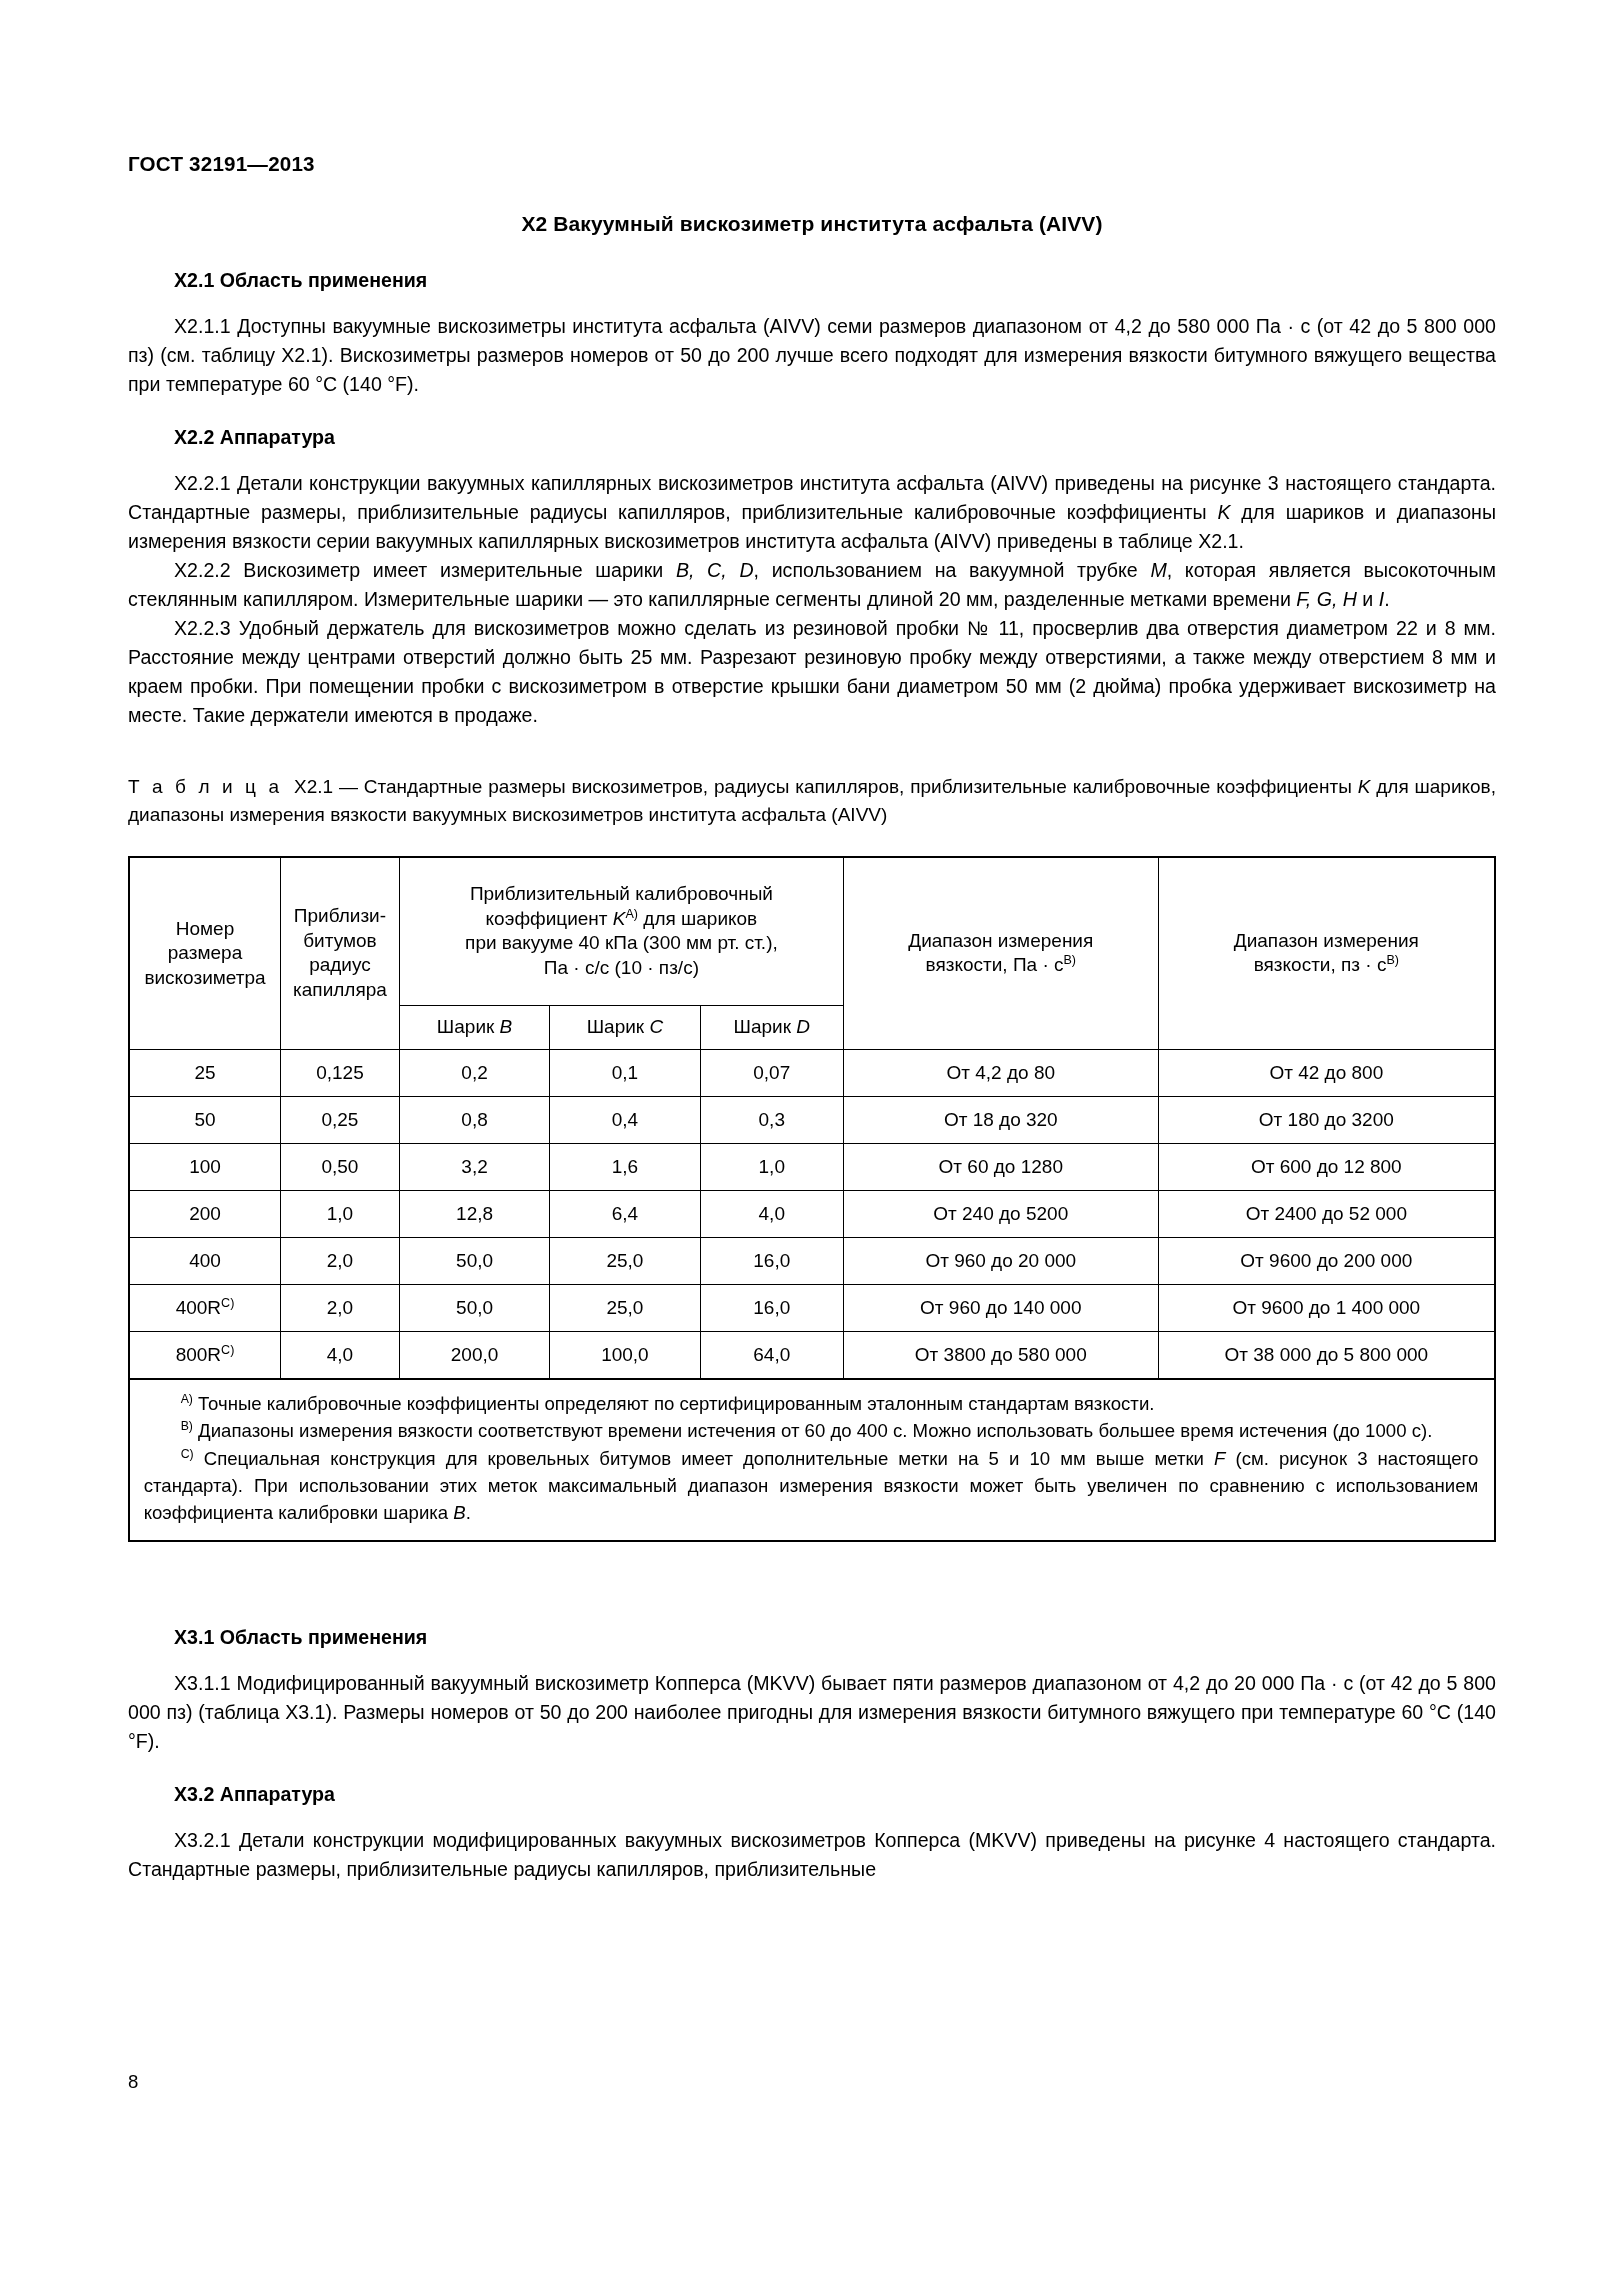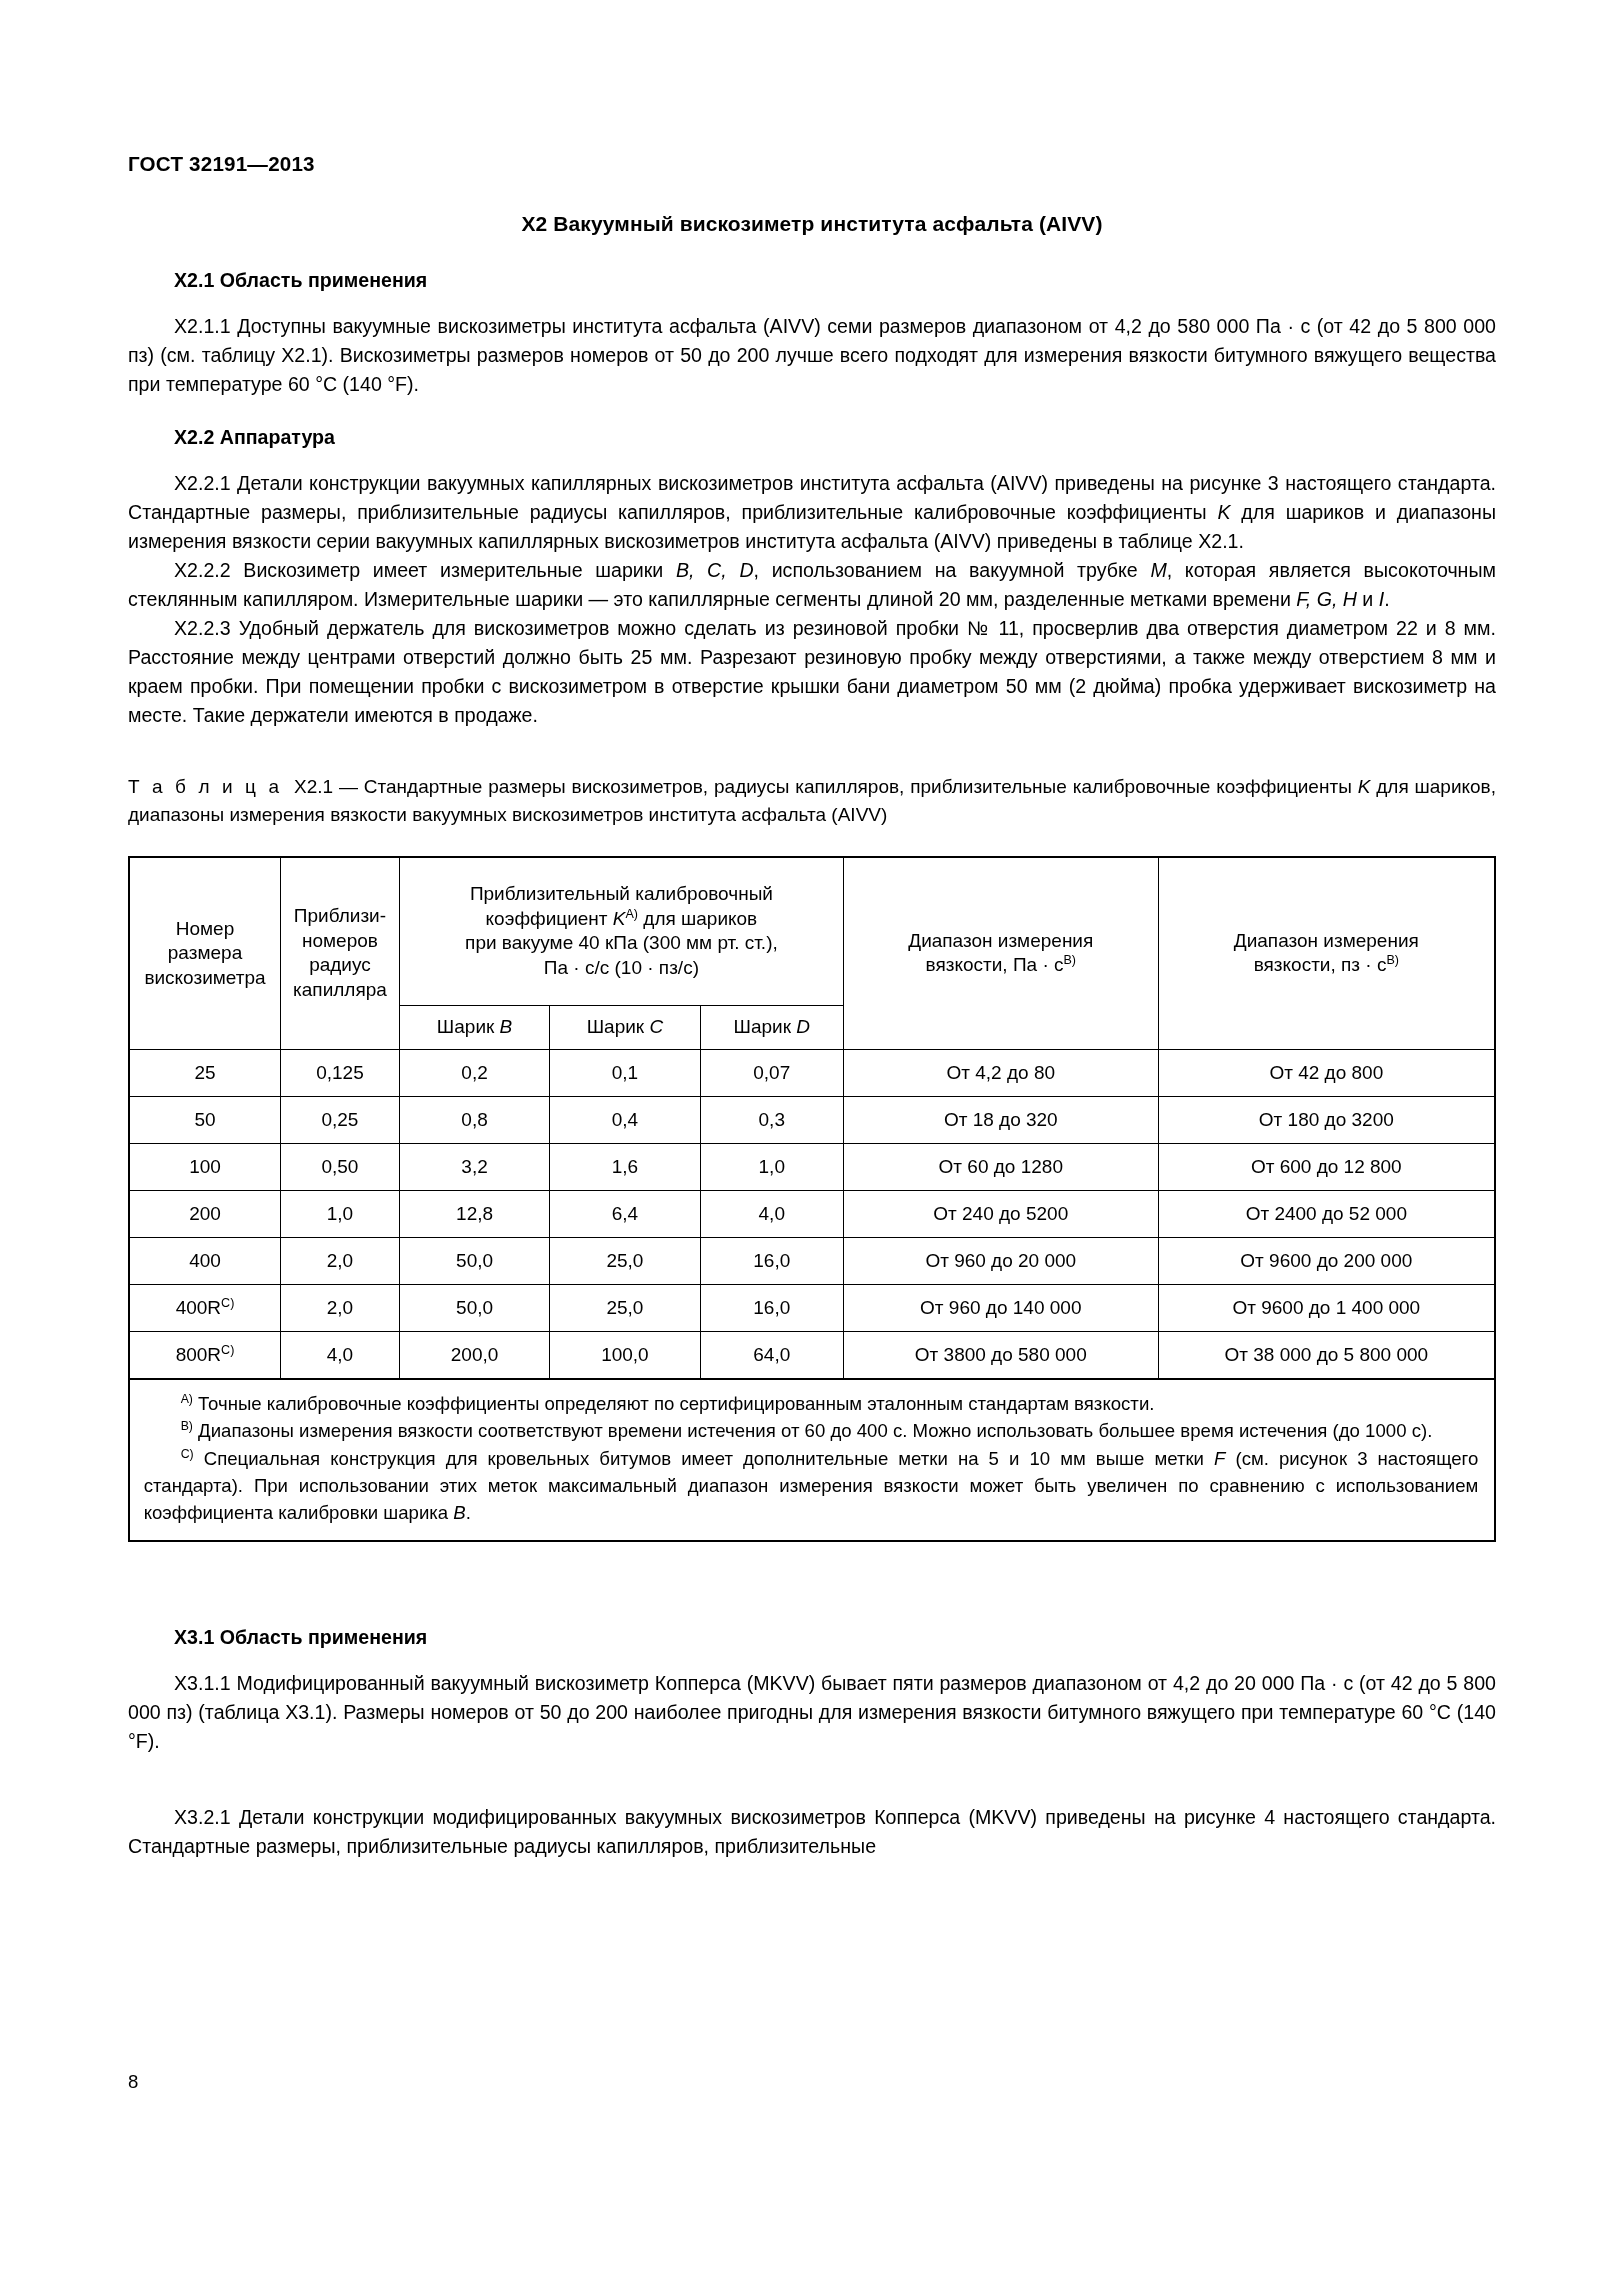--- a/index.html
+++ b/index.html
@@ -179,21 +179,21 @@
       </colgroup>
       <thead>
         <tr>
           <th rowspan="2">
             <span>Номер</span><br>
             <span>размера</span><br>
             <span>вискозиметра</span>
           </th>
           <th rowspan="2">
             <span>Приблизи-</span><br>
-            <span>номеров</span><br>
+            <span>битумов</span><br>
             <span>радиус</span><br>
             <span>капилляра</span>
           </th>
           <th colspan="3">
             <span>Приблизительный калибровочный</span><br>
             <span>коэффициент </span><i>K</i><sup>A)</sup><span> для шариков</span><br>
             <span>при вакууме 40 кПа (300 мм рт. ст.),</span><br>
             <span>Па · с/с (10 · пз/с)</span>
           </th>
           <th rowspan="2">
@@ -291,20 +291,21 @@
     <div class="sp-34"></div>
 
     <h2 class="sub-title">X3.1 Область применения</h2>
 
     <div class="sp-20"></div>
 
     <p class="para">X3.1.1 Модифицированный вакуумный вискозиметр Копперса (MKVV) бывает пяти размеров диапазоном от 4,2 до 20 000 Па · с (от 42 до 5 800 000 пз) (таблица X3.1). Размеры номеров от 50 до 200 наиболее пригодны для измерения вязкости битумного вяжущего при температуре 60 °С (140 °F).</p>
 
     <div class="sp-28"></div>
 
+    <h2 class="sub-title">X3.2 Аппаратура</h2>
 
     <div class="sp-20"></div>
 
     <p class="para">X3.2.1 Детали конструкции модифицированных вакуумных вискозиметров Копперса (MKVV) приведены на рисунке 4 настоящего стандарта. Стандартные размеры, приблизительные радиусы капилляров, приблизительные</p>
 
   </div>
 
   <div class="footer-pageno">8</div>
 
 </div>

